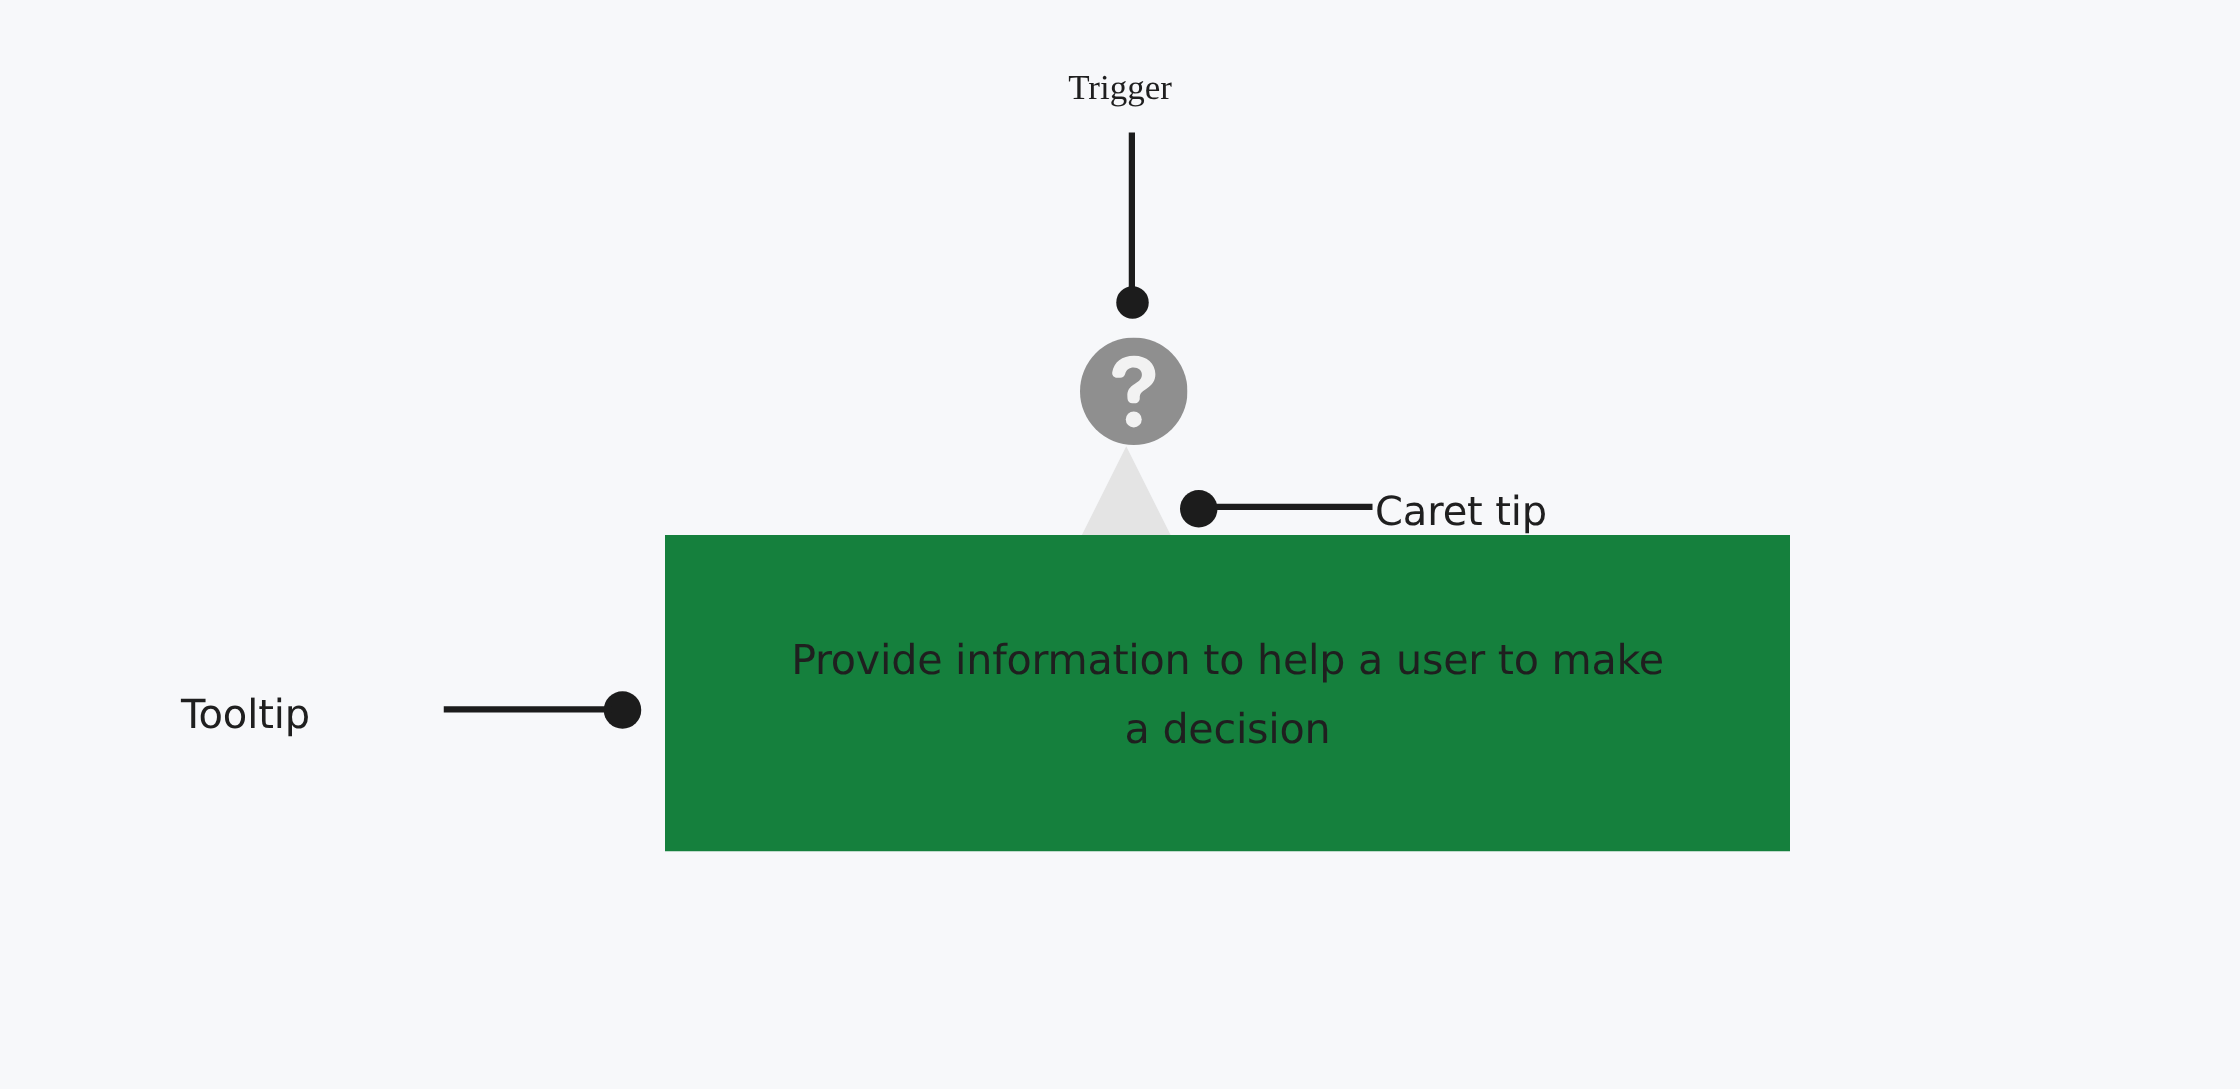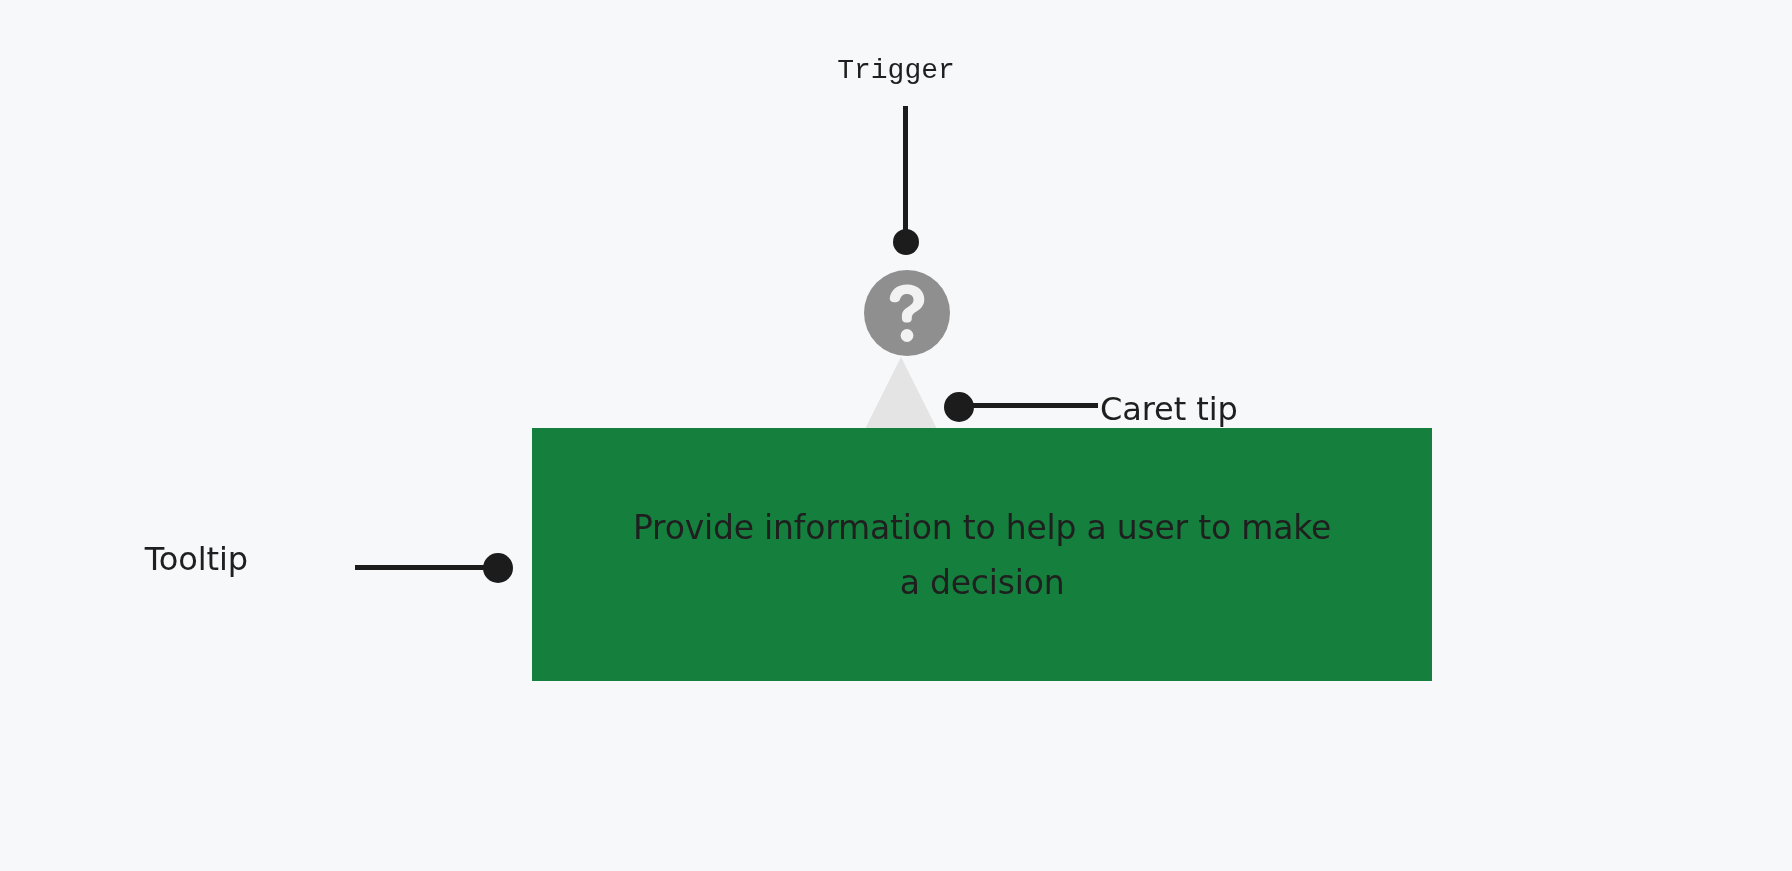--- a/index.html
+++ b/index.html
@@ -86,21 +86,21 @@
 
   
   .trigger-label {
     left: 0;
     top: 55px;
     width: 1792px;
     text-align: center;
     position: absolute;
     font-size: 28px;
     color: #1f1f1f;
-    font-family: Liberation Mono, monospace;
+    font-family: Liberation Serif, serif;
   }
   .trigger-line {
     left: 903px;
     top: 106px;
     width: 5px;
     height: 136px;
   }
   .trigger-dot {
     left: 893px;
     top: 229px;
@@ -134,21 +134,21 @@
     height: 30px;
   }
   .tooltipann-line {
     left: 355px;
     top: 565px;
     width: 134px;
     height: 5px;
   }
   .tooltipann-label {
     left: 248px;
-    top: 540px;
+    top: 552px;
     transform: translateX(-100%);
   }
 </style>
 </head>
 <body>
 
 <div id="stage">
 
   <div class="trigger-label">Trigger</div>
 

